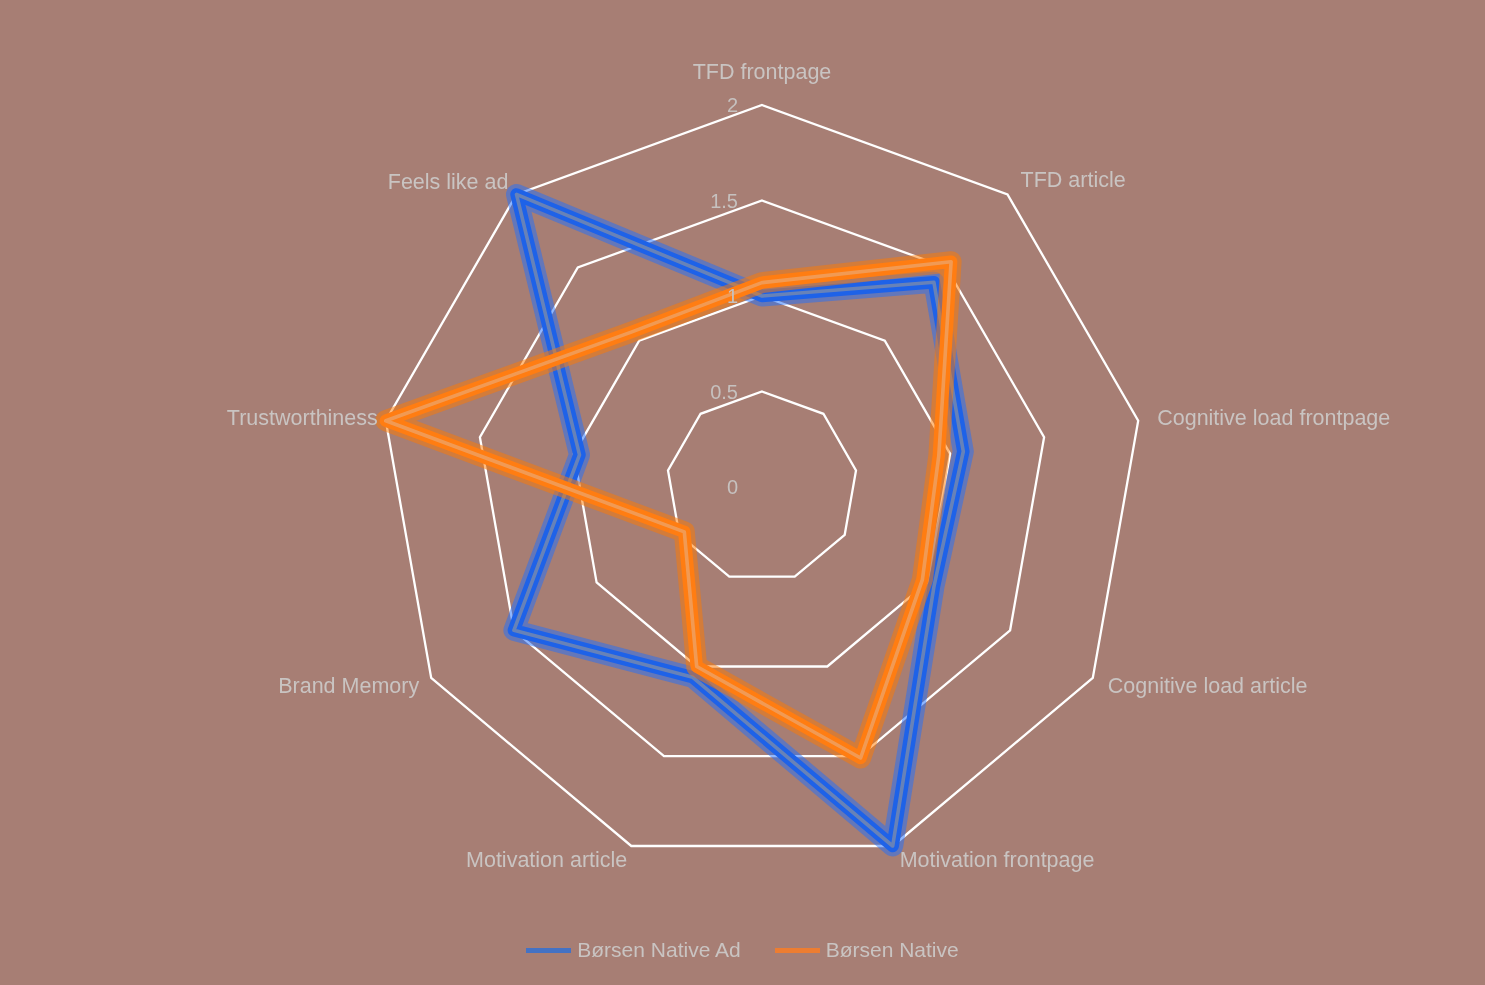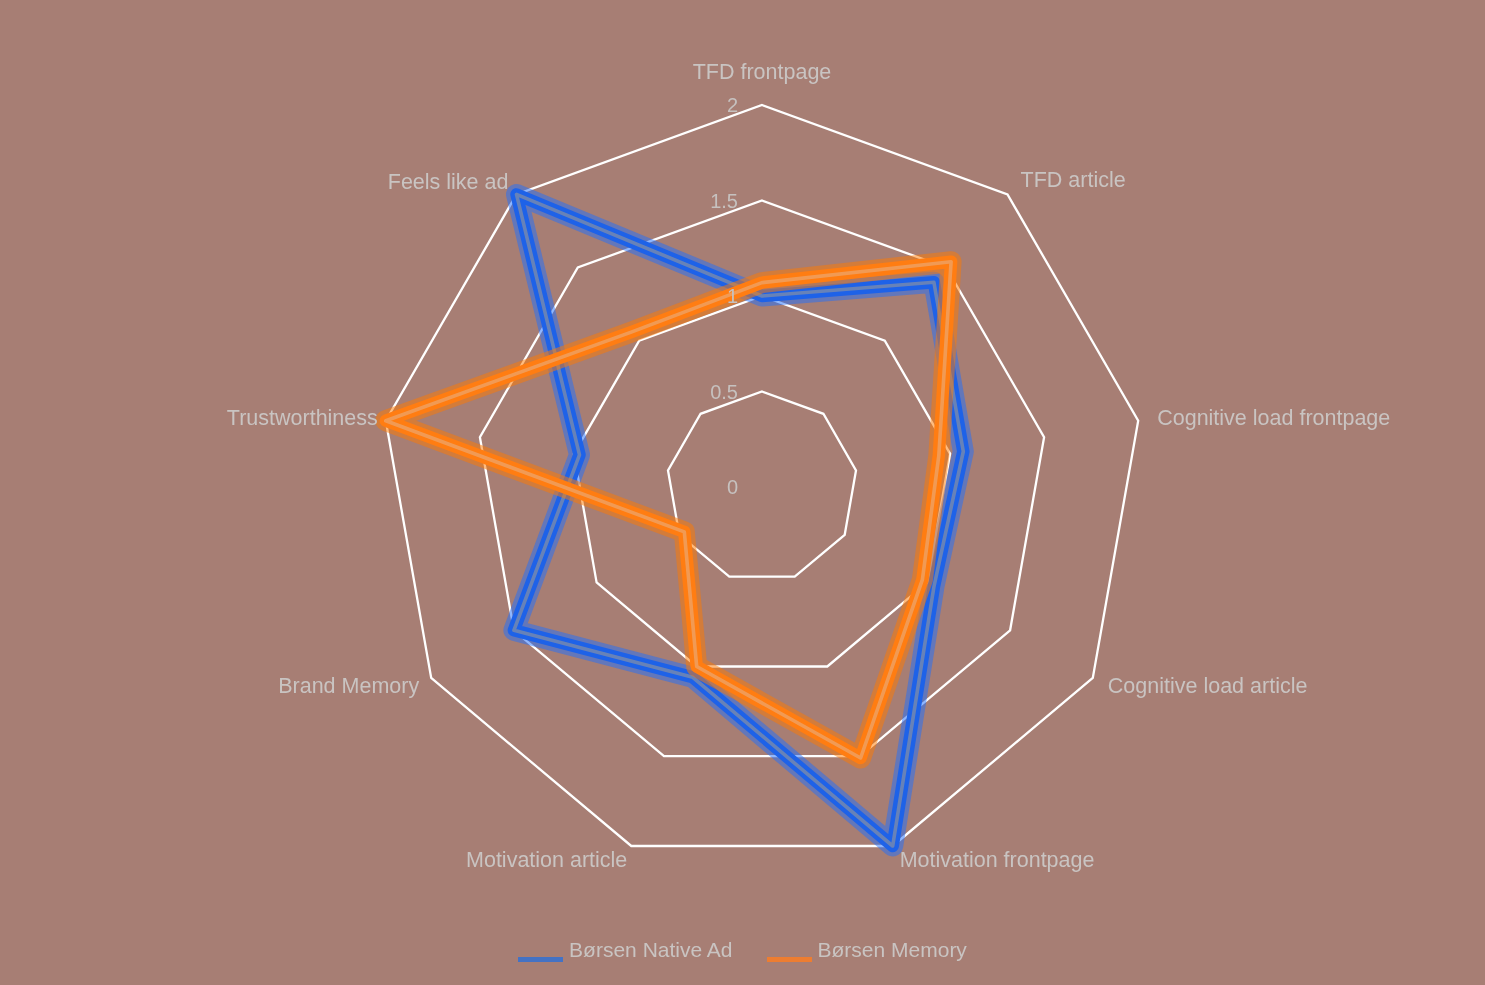--- a/index.html
+++ b/index.html
@@ -26,21 +26,21 @@
     left: 0;
     top: 938px;
     width: 100%;
     display: flex;
     justify-content: center;
     align-items: center;
     gap: 34px;
   }
   .legend-item {
     display: flex;
-    align-items: flex-end;
+    align-items: center;
     gap: 6px;
   }
   .legend-swatch {
     display: inline-block;
     width: 45px;
     height: 5px;
   }
   .legend-label {
     font-size: 21px;
     color: #C9C4C2;
@@ -77,16 +77,16 @@
       <text x="508.45513309974194" y="182.37102272855049" fill="#C9C4C2" text-anchor="end" font-size="21.5" dominant-baseline="central">Feels like ad</text>
     </svg>
 
   <div class="legend">
     <div class="legend-item">
       <span class="legend-swatch" id="swatch-0" style="background: rgb(68, 114, 196);"></span>
       <span class="legend-label">Børsen Native Ad</span>
     </div>
     <div class="legend-item">
       <span class="legend-swatch" id="swatch-1" style="background: rgb(237, 125, 49);"></span>
-      <span class="legend-label">Børsen Memory</span>
+      <span class="legend-label">Børsen Native</span>
     </div>
   </div>
 </div>
 
 </body></html>

